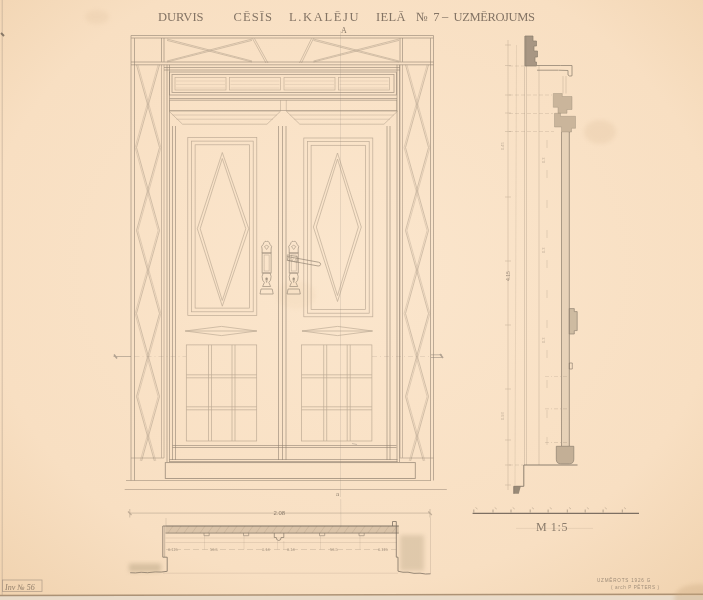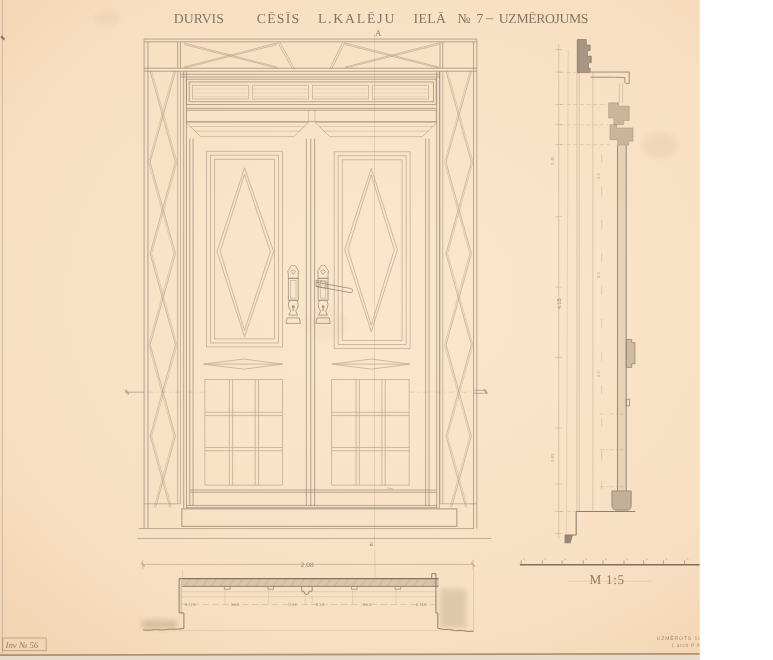--- a/index.html
+++ b/index.html
@@ -1,16 +1,16 @@
 <!DOCTYPE html>
 <html><head>
 <meta charset="utf-8">
 <style>
   html,body{margin:0;padding:0;}
-  #sheet{position:relative;width:636px;height:600px;overflow:hidden;background:#f9e2c7;
+  #sheet{position:relative;width:703px;height:600px;overflow:hidden;background:#f9e2c7;
          font-family:"Liberation Sans", sans-serif;}
   svg{position:absolute;left:0;top:0;}
 </style>
 </head>
 <body>
 <div id="sheet">
 <svg width="703" height="600" viewBox="0 0 703 600">
 <defs>
   <radialGradient id="vign" cx="50%" cy="45%" r="75%">
     <stop offset="0%" stop-color="#fbe6cd"></stop>

